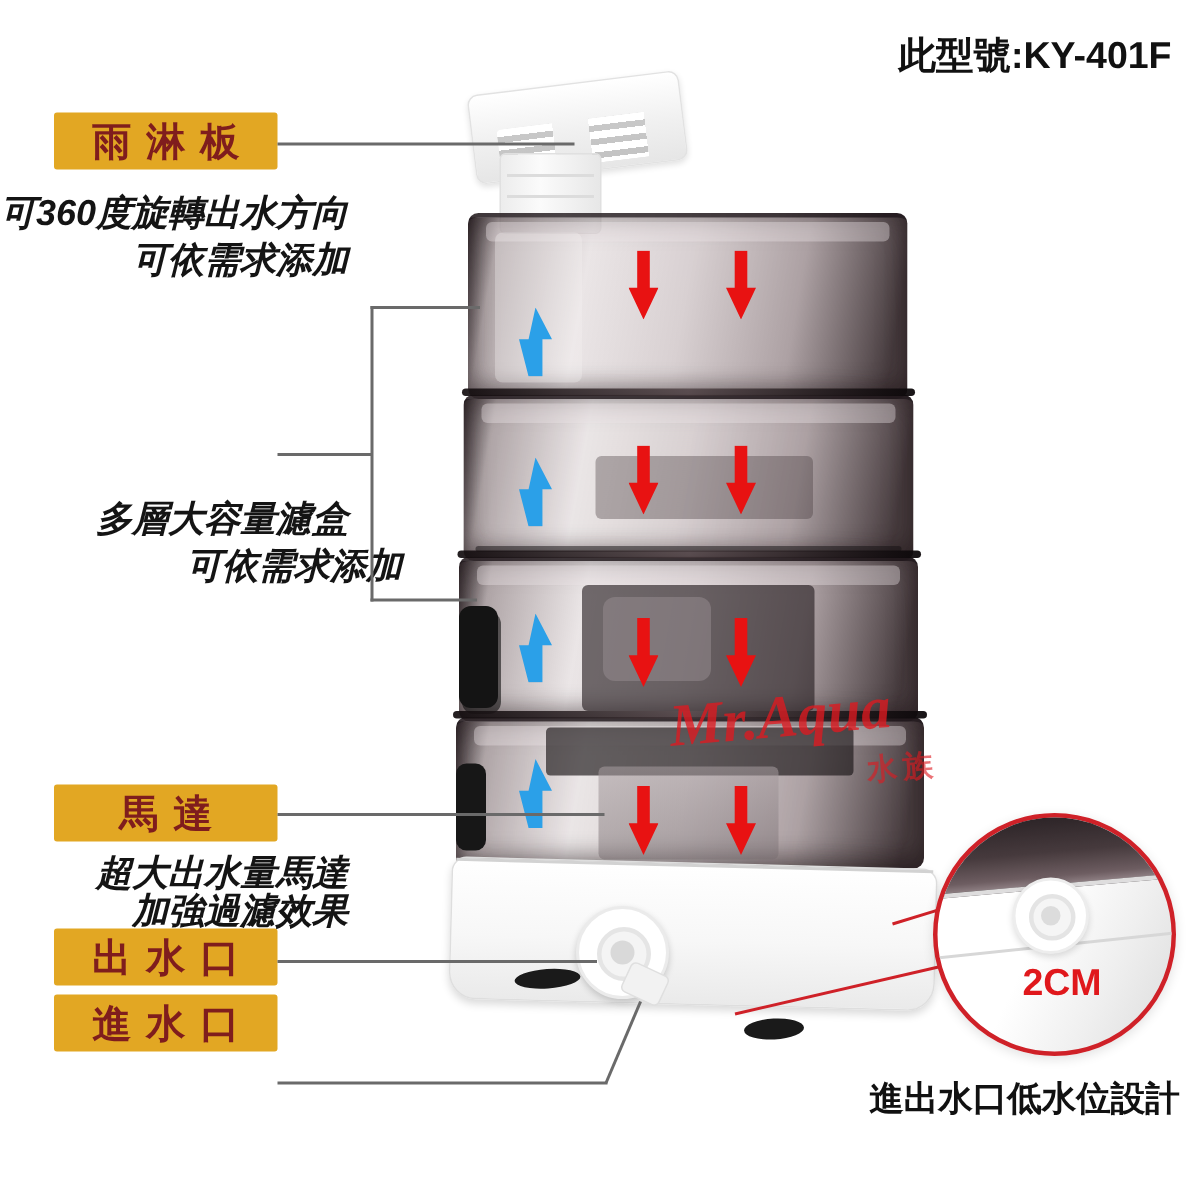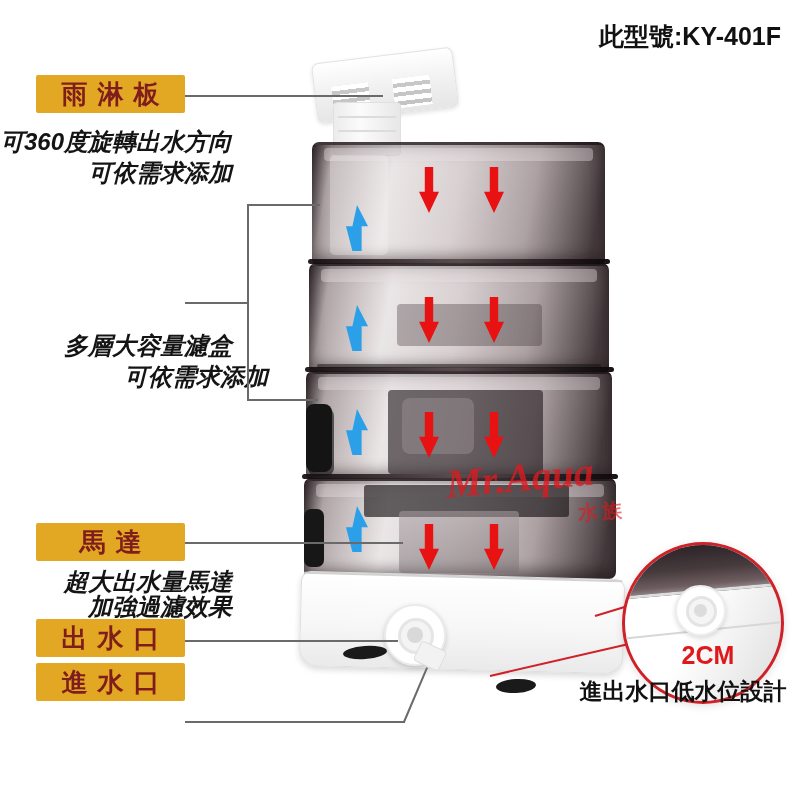--- a/index.html
+++ b/index.html
@@ -201,15 +201,15 @@
   <div id="magnifier-circle">
     <div id="magnifier-band"></div>
     <div id="magnifier-edge"></div>
     <div id="magnifier-fitting">
       <div class="ring"></div>
         <div class="hole"></div>
     </div>
     <div id="magnifier-size">2CM</div>
   </div>
 
-  <div class="caption" style="top:676px;font-size:23px;color:#111111;">進出水口低水位設計</div>
+  <div class="caption" style="top:717px;font-size:23px;color:#111111;">進出水口低水位設計</div>
 
 </div>
 
 </body></html>

